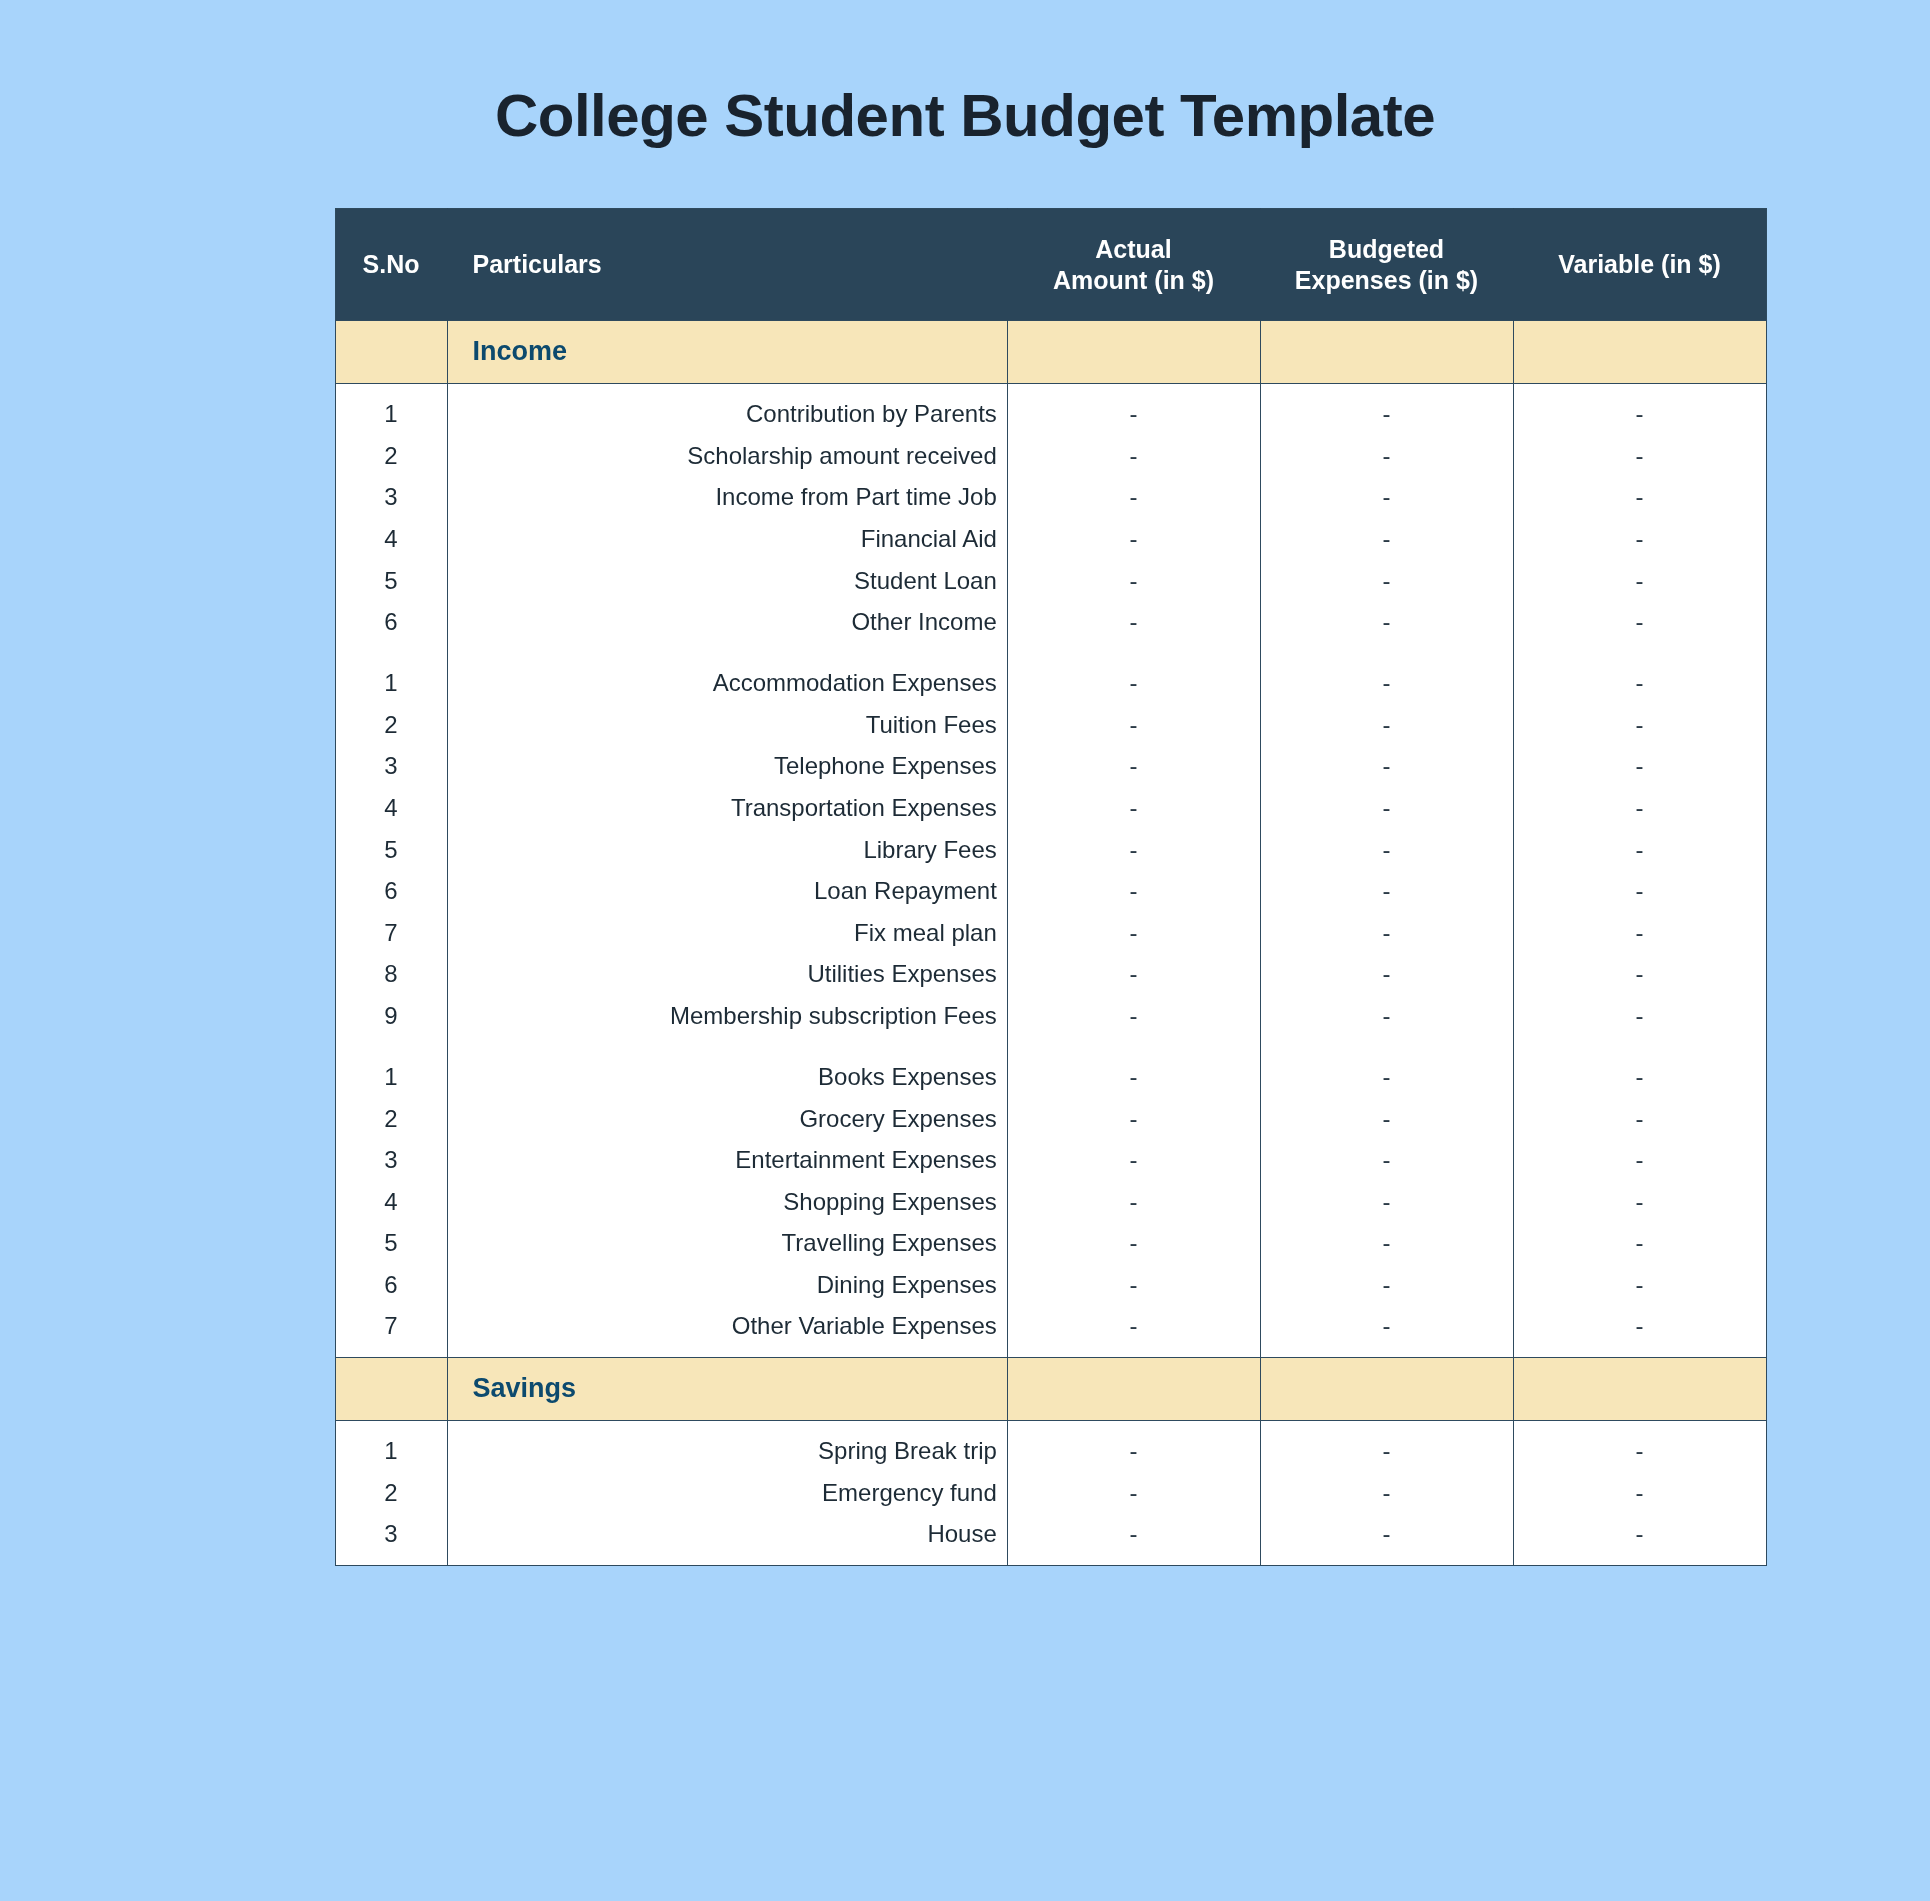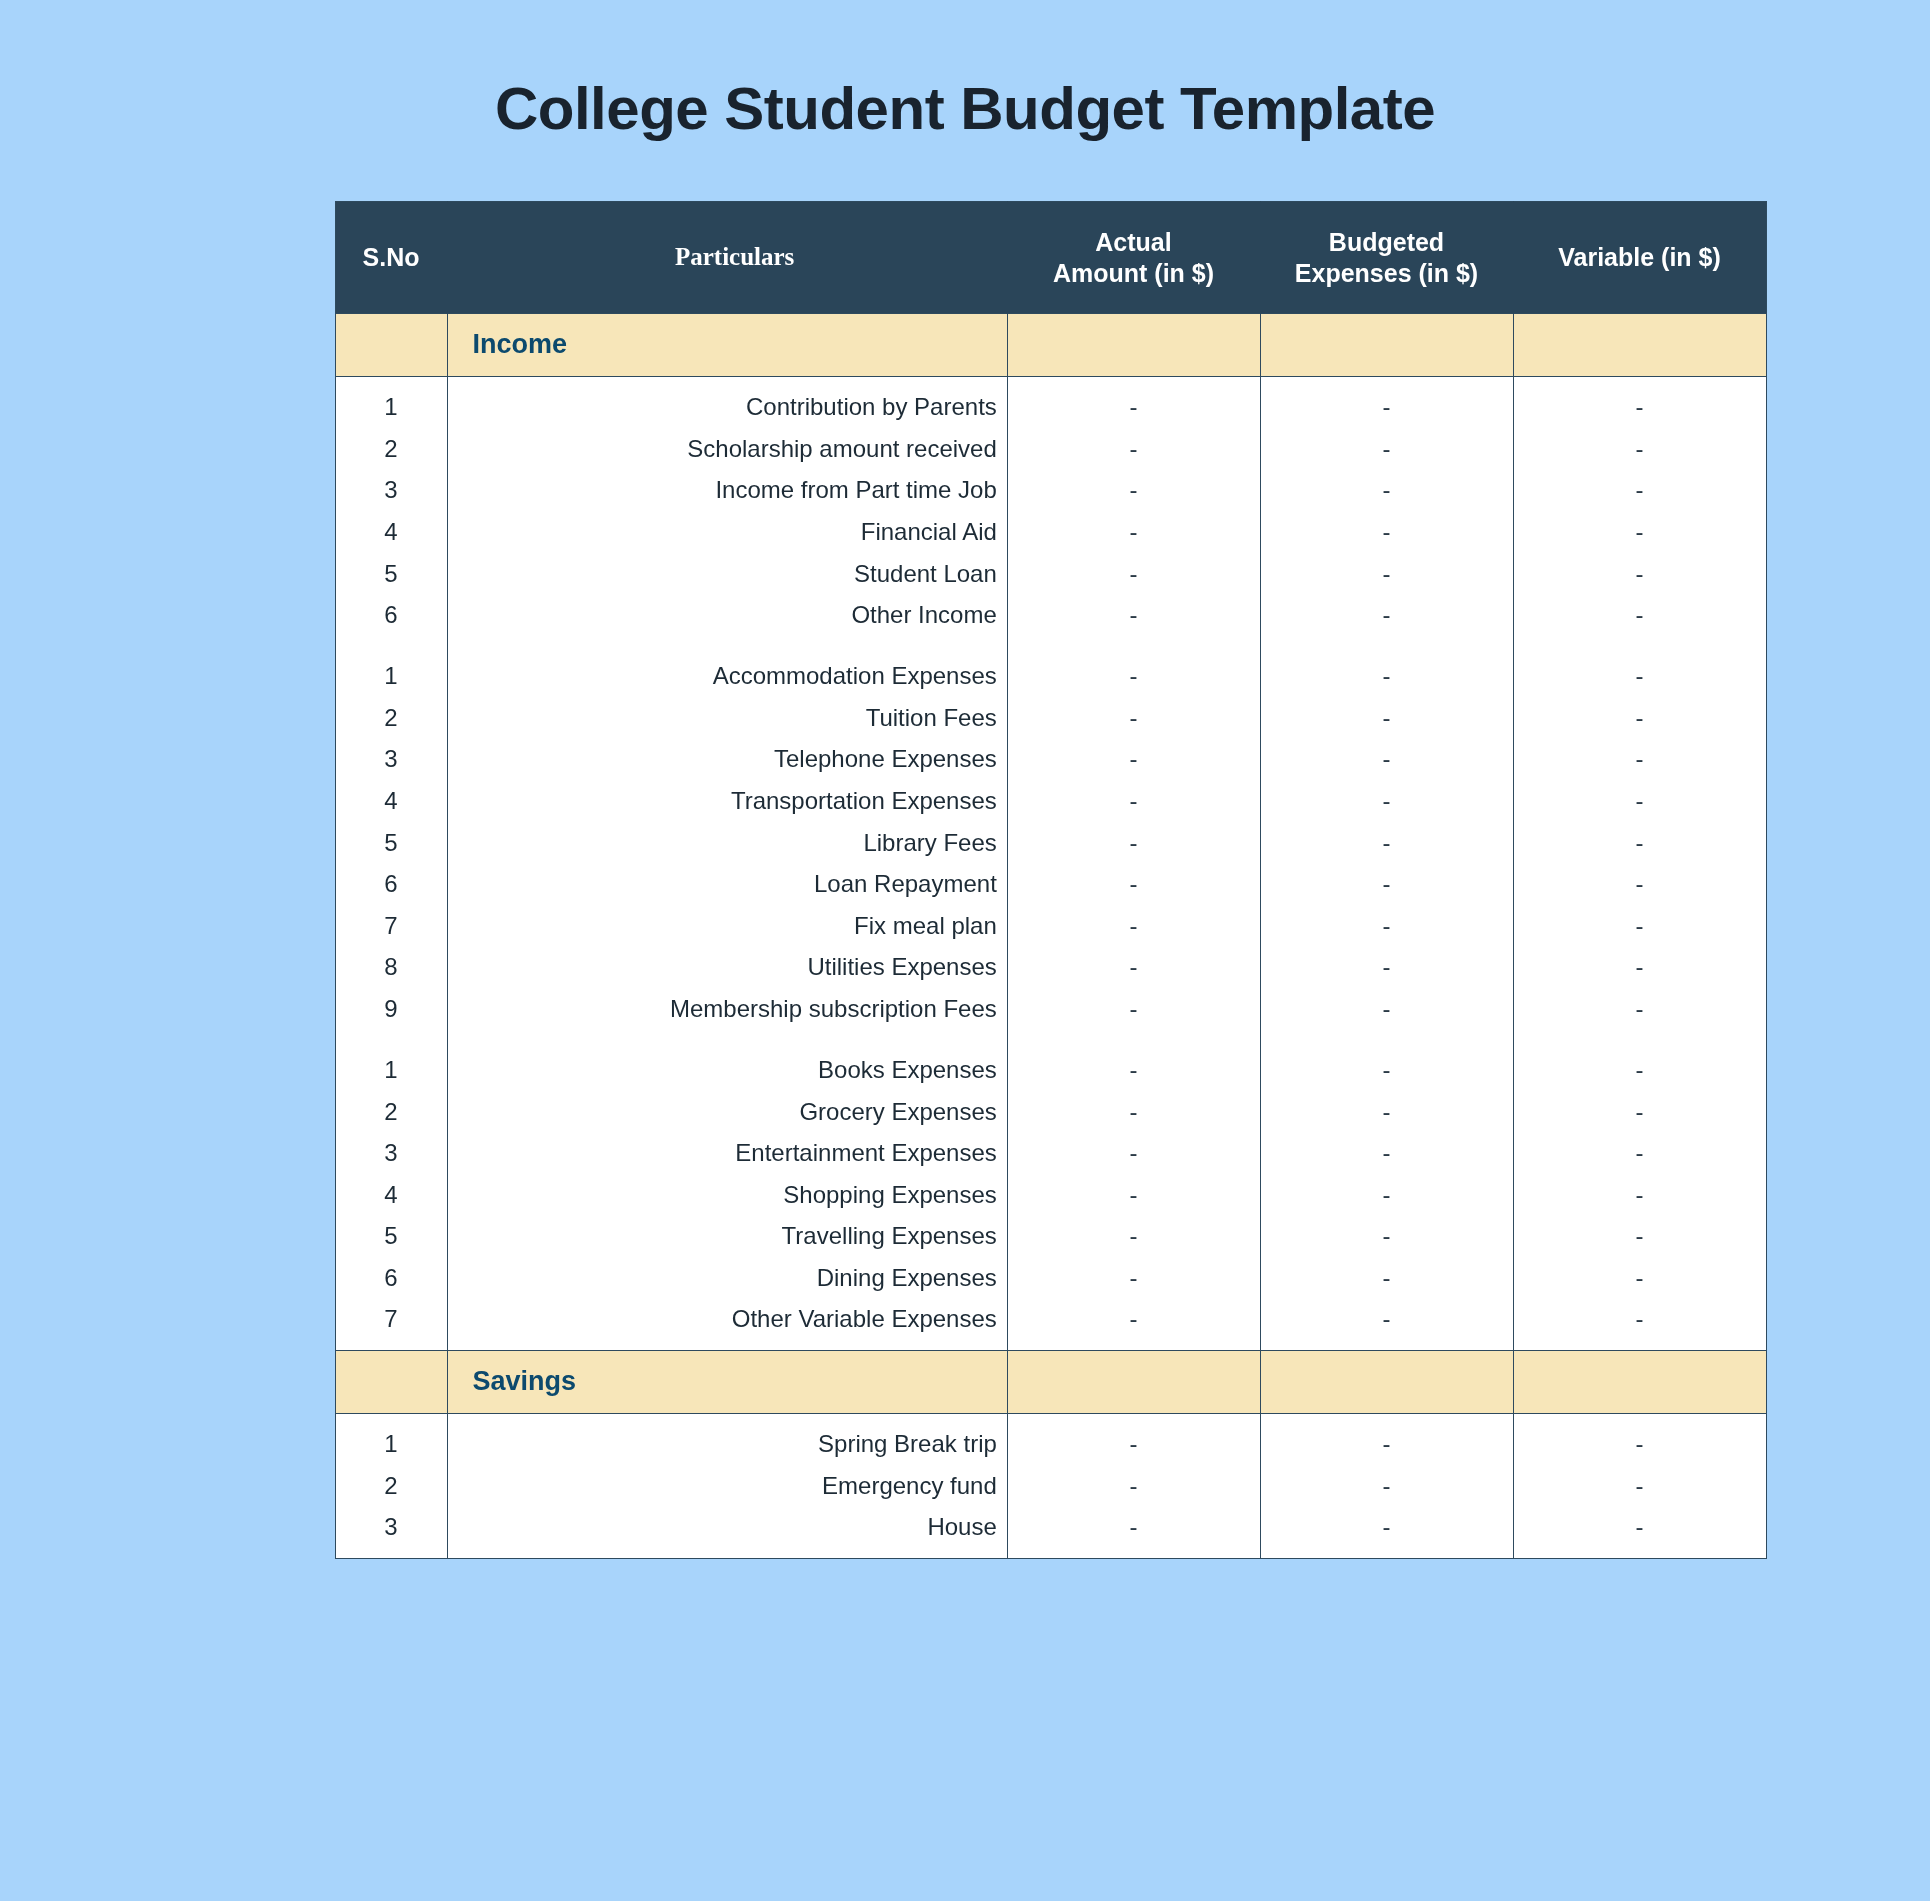--- a/index.html
+++ b/index.html
@@ -21,21 +21,21 @@
     box-sizing: border-box;
   }
   .title {
     text-align: center;
     font-size: 60px;
     font-weight: bold;
     letter-spacing: -0.5px;
     color: #19232e;
     padding-top: 70px;
     padding-bottom: 0;
-    margin: 4px;
+    margin: 11px;
   }
   .table-wrap {
     margin: 58px auto 0 auto;
     width: 1261px;
   }
   table.budget {
     width: 100%;
     border-collapse: collapse;
     table-layout: fixed;
     background: #ffffff;
@@ -51,23 +51,22 @@
     background: #2a4559;
     color: #ffffff;
     font-size: 25px;
     font-weight: bold;
     padding: 25px 9.7px;
     border-right: 1.9px solid #2a4559;
     vertical-align: middle;
     line-height: 1.22;
   }
   thead th.left {
-    text-align: center;
+    text-align: left;
     padding-left: 25px;
-    font-family: Liberation Serif, serif;
   }
   thead th.center {
     text-align: center;
   }
   thead th:last-child { border-right: none; }
 
   tr.section td {
     background: #f7e6b9;
     font-size: 27px;
     font-weight: bold;

